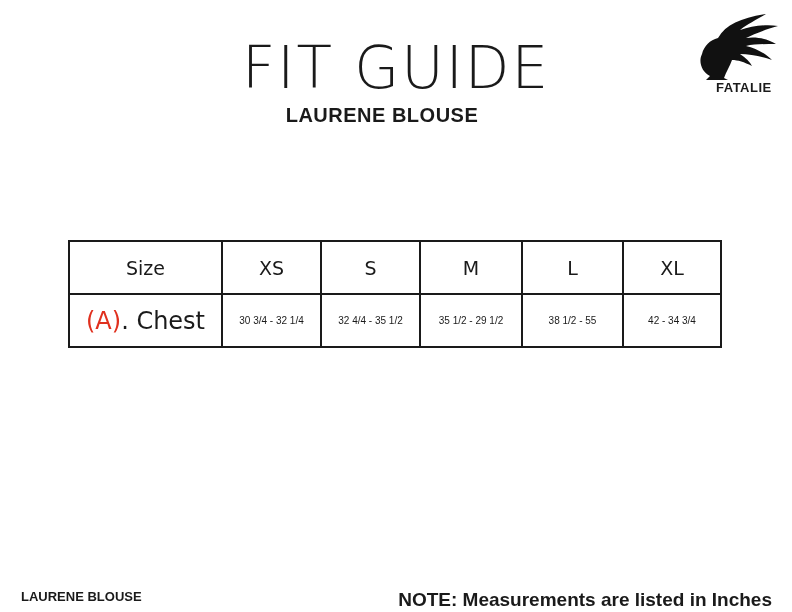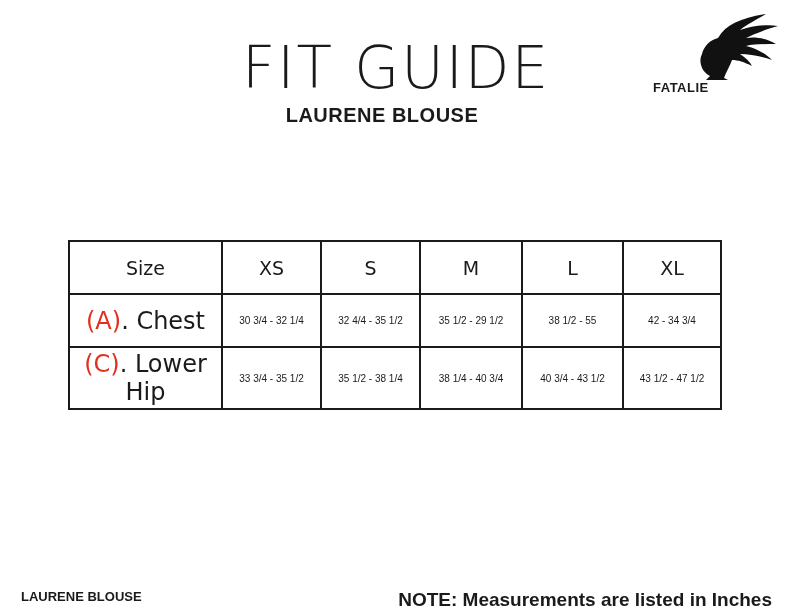--- a/index.html
+++ b/index.html
@@ -13,29 +13,29 @@
       text-align: center; font-family: "DejaVu Sans", sans-serif;
       font-size: 58px; font-weight: 300; letter-spacing: 2px; line-height: 64px;
       transform: scaleY(1.02);
     }
     .subtitle {
       position: absolute; left: 0; width: 764px; top: 104px;
       text-align: center; font-size: 20px; font-weight: bold; letter-spacing: 0.5px;
     }
     .logo { position: absolute; left: 680px; top: 14px; width: 100px; height: 90px; }
     .logo-text {
-      position: absolute; left: 653px; top: 80px; font-size: 13px; font-weight: bold;
+      position: absolute; left: 716px; top: 80px; font-size: 13px; font-weight: bold;
       letter-spacing: 0.5px;
     }
     table.fit {
       position: absolute; left: 68px; top: 240px;
       border-collapse: collapse; table-layout: fixed;
     }
     table.fit td, table.fit th {
-      border: 2px solid #1a1a1a; text-align: center; padding: 2px;
+      border: 2px solid #1a1a1a; text-align: center; padding: 8px;
       font-weight: normal;
     }
     table.fit tr { height: 53px; }
     .hdr { font-size: 19px; font-family: "DejaVu Sans", sans-serif; }
     .rowlabel { font-size: 24px; font-family: "DejaVu Sans", sans-serif; }
     .rowlabel .letter { color: #e0301e; }
     .val { font-size: 10px; font-weight: bold; }
     .footer-left {
       position: absolute; left: 21px; top: 589px; font-size: 13px; font-weight: bold;
     }
@@ -73,25 +73,17 @@
     <td class="hdr">XL</td>
   </tr>
   <tr>
     <td class="rowlabel"><span class="letter">(A)</span><span>. Chest</span></td>
     <td class="val">30 3/4 - 32 1/4</td>
     <td class="val">32 4/4 - 35 1/2</td>
     <td class="val">35 1/2 - 29 1/2</td>
     <td class="val">38 1/2 - 55</td>
     <td class="val">42 - 34 3/4</td>
   </tr>
-  <tr>
-    <td class="rowlabel"><span class="letter">(C)</span><span>. Lower Hip</span></td>
-    <td class="val">33 3/4 - 35 1/2</td>
-    <td class="val">35 1/2 - 38 1/4</td>
-    <td class="val">38 1/4 - 40 3/4</td>
-    <td class="val">40 3/4 - 43 1/2</td>
-    <td class="val">43 1/2 - 47 1/2</td>
-  </tr>
 </tbody>
   </table>
 
 <div class="footer-left">LAURENE BLOUSE</div>
 <div class="footer-right">NOTE: Measurements are listed in Inches</div>
 
 </body></html>

